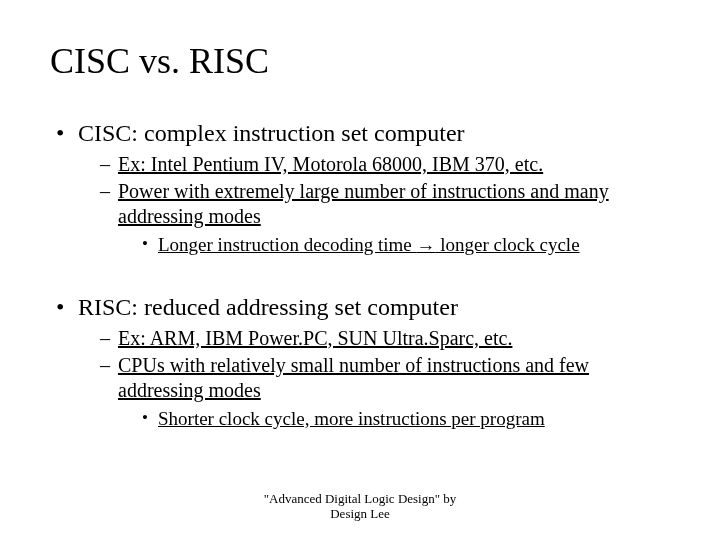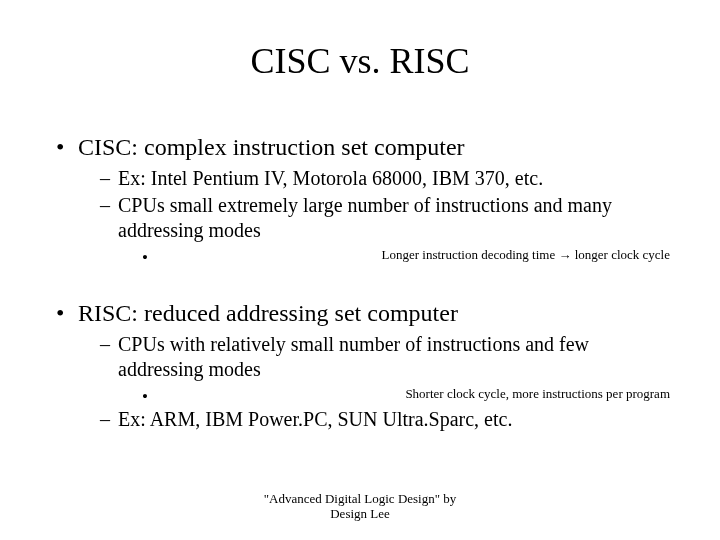--- a/index.html
+++ b/index.html
@@ -6,24 +6,23 @@
   body {
     width: 720px;
     height: 540px;
     background: #ffffff;
     font-family: "Times New Roman", Times, serif;
     color: #000;
     padding: 40px 50px 20px 50px;
     position: relative;
   }
   .title {
-    text-align: center;
     font-size: 36px;
     font-weight: normal;
-    margin-bottom: 50px;
+    margin-bottom: 36px;
   }
   ul.level1 {
     list-style: none;
     padding-left: 0;
   }
   ul.level1 > li {
     position: relative;
     padding-left: 28px;
     font-size: 24px;
     margin-bottom: 6px;
@@ -41,40 +40,40 @@
     list-style: none;
     padding-left: 22px;
     margin-top: 4px;
   }
   ul.level2 > li {
     position: relative;
     padding-left: 18px;
     font-size: 20px;
     margin-bottom: 2px;
     line-height: 1.25;
+    text-decoration: underline;
   }
   ul.level2 > li::before {
     content: "–";
     position: absolute;
     left: 0;
     top: 0;
     font-size: 20px;
   }
   ul.level3 {
     list-style: none;
     padding-left: 24px;
     margin-top: 4px;
     margin-bottom: 4px;
   }
   ul.level3 > li {
     position: relative;
     padding-left: 16px;
-    font-size: 13px;
+    font-size: 19px;
     line-height: 1.3;
-    text-align: right;
   }
   ul.level3 > li::before {
     content: "•";
     position: absolute;
     left: 0;
     top: 0;
     font-size: 17px;
   }
   .footer {
     position: absolute;
@@ -95,42 +94,42 @@
 <h1 class="title">CISC vs. RISC</h1>
 
 <ul class="level1">
   <li>
     <span>CISC: complex instruction set computer</span>
     <ul class="level2">
       <li>
         <span>Ex: Intel Pentium IV, Motorola 68000, IBM 370, etc.</span>
       </li>
       <li>
-        <span>CPUs small extremely large number of instructions and many addressing modes</span>
+        <span>Power with extremely large number of instructions and many addressing modes</span>
         <ul class="level3">
           <li>
             <span>Longer instruction decoding time </span><span class="arrow">→</span><span> longer clock cycle</span>
           </li>
         </ul>
       </li>
     </ul>
   </li>
   <li>
     <span>RISC: reduced addressing set computer</span>
     <ul class="level2">
       <li>
+        <span>Ex: ARM, IBM Power.PC, SUN Ultra.Sparc, etc.</span>
+      </li>
+      <li>
         <span>CPUs with relatively small number of  instructions and few addressing modes</span>
         <ul class="level3">
           <li>
             <span>Shorter clock cycle, more instructions per program</span>
           </li>
         </ul>
-      </li>
-      <li>
-        <span>Ex: ARM, IBM Power.PC, SUN Ultra.Sparc, etc.</span>
       </li>
     </ul>
   </li>
 </ul>
 
 <div class="footer">
   <div>"Advanced Digital Logic Design" by</div>
   <div>Design Lee</div>
 </div>
 

